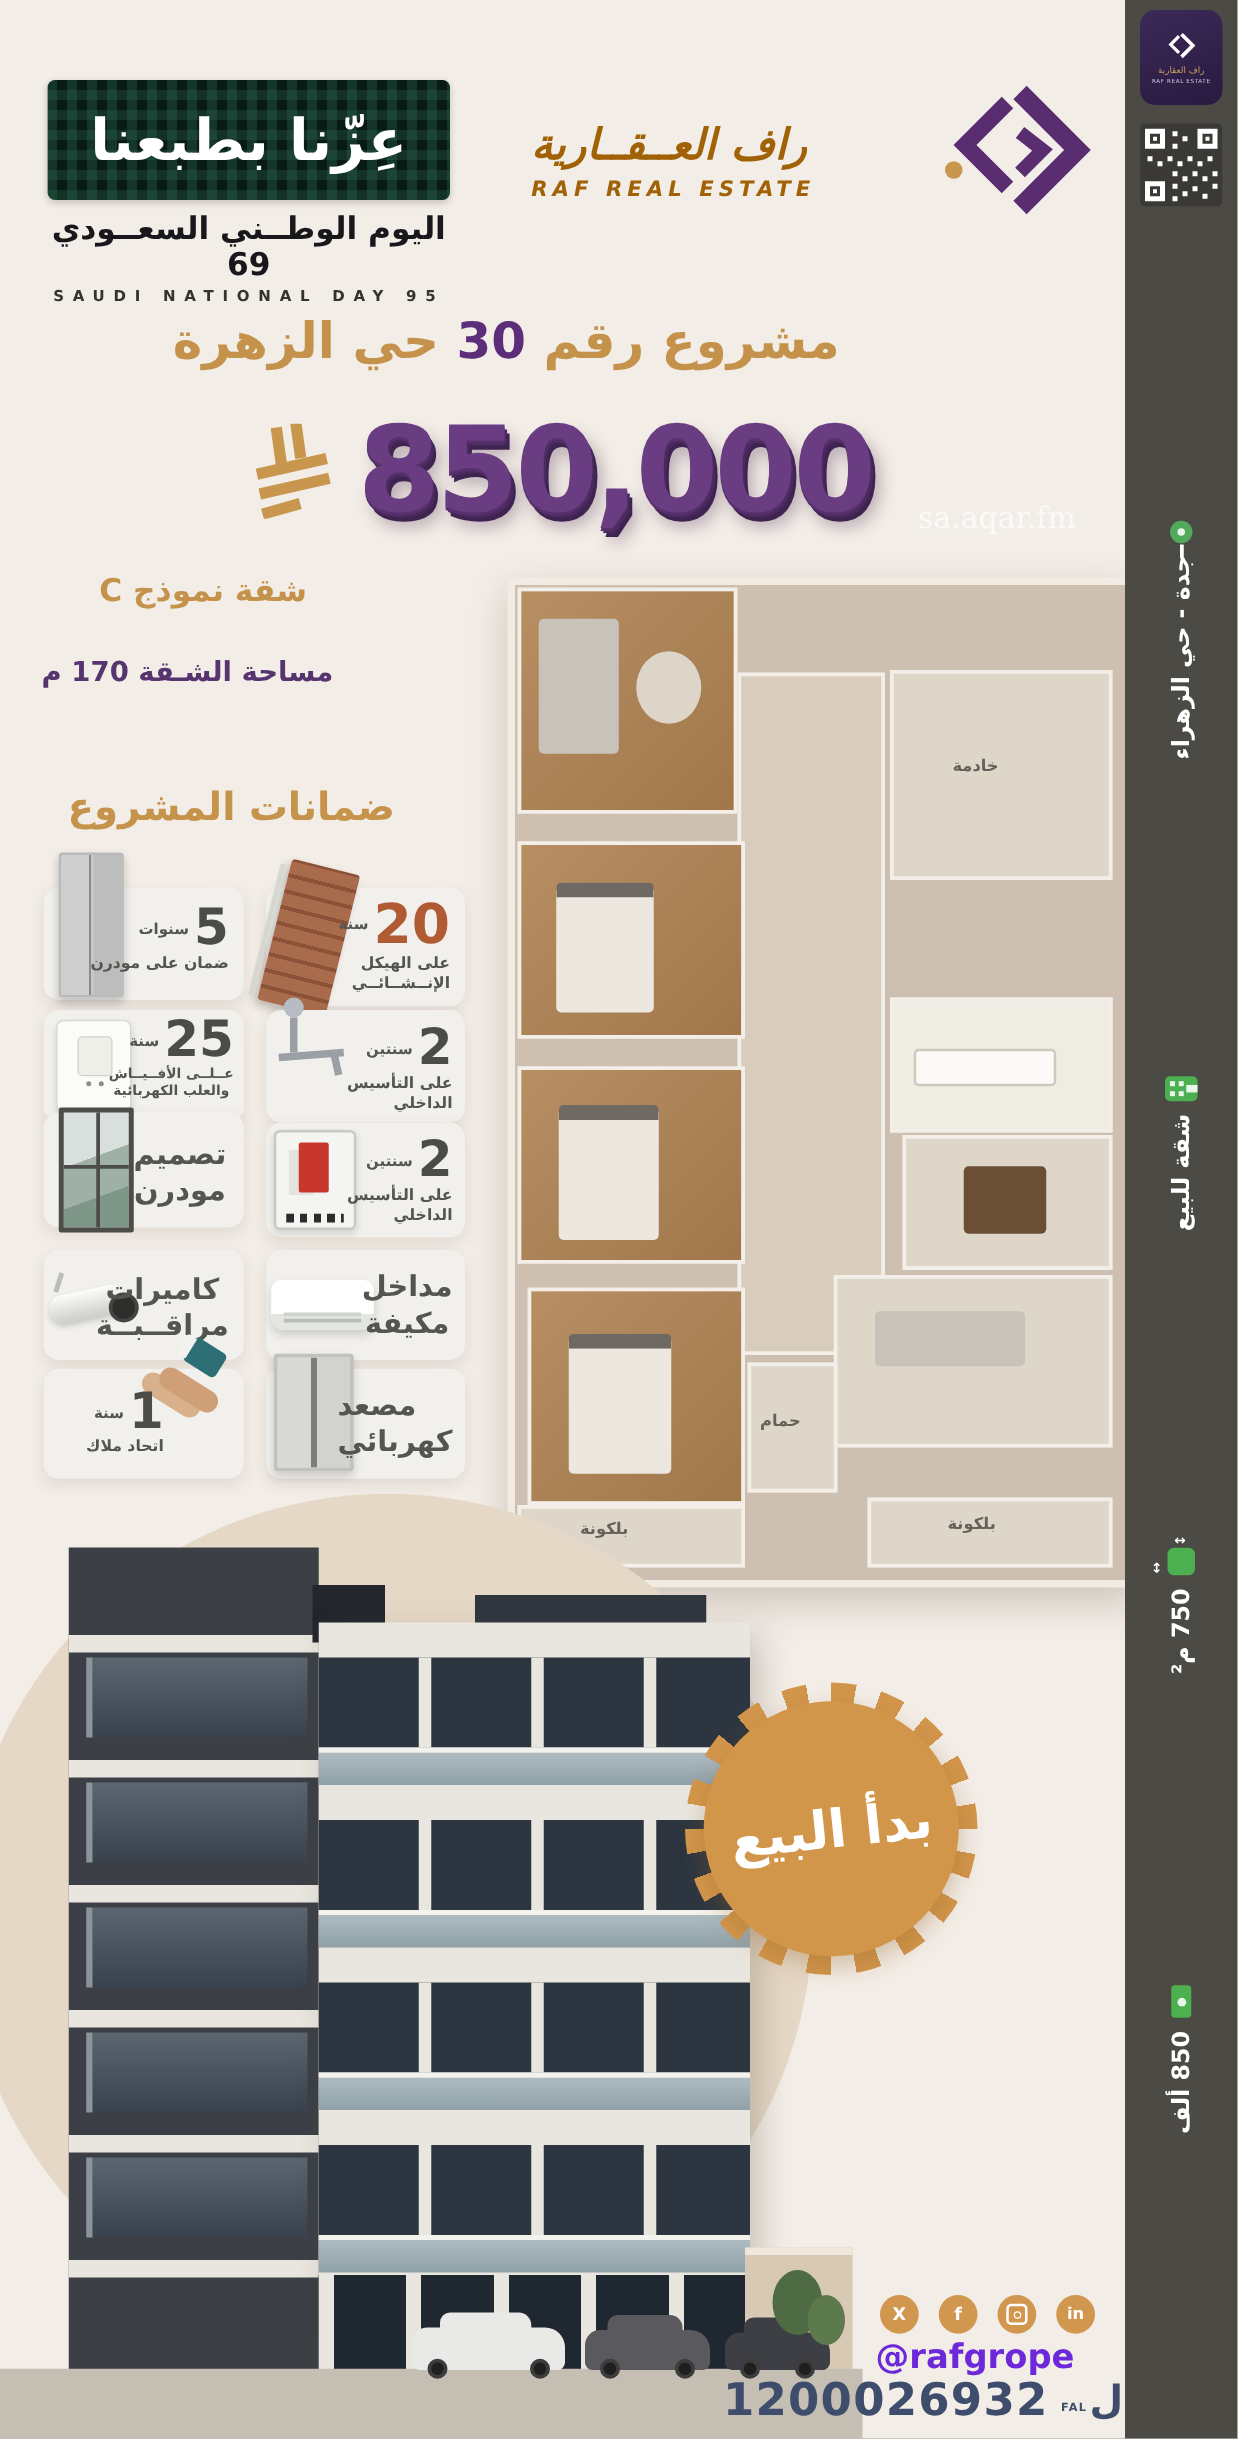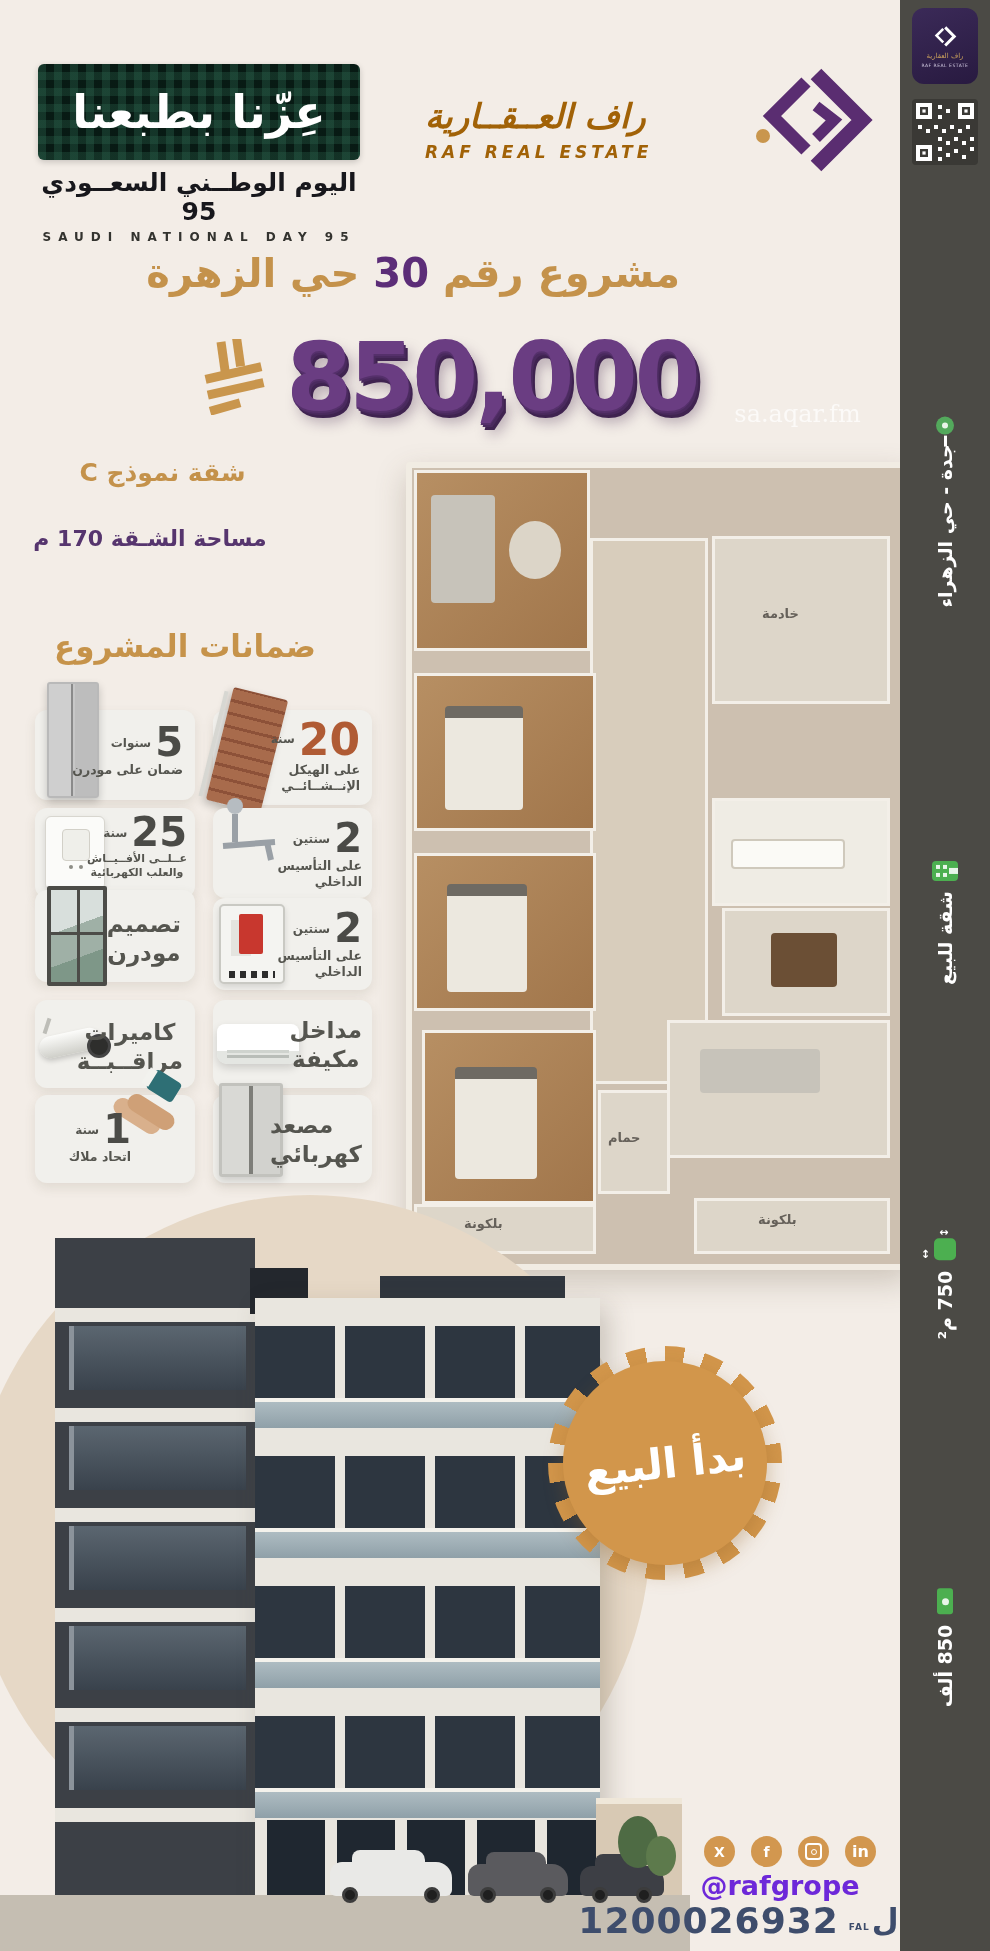--- a/index.html
+++ b/index.html
@@ -17,21 +17,21 @@
   .nd-box span{font-size:46px;font-weight:bold;color:#fff;direction:rtl;}
   .nd-ar{margin-top:8px;font-size:25px;font-weight:bold;color:#17171c;direction:rtl;}
   .nd-en{margin-top:4px;font-size:12px;letter-spacing:7px;color:#33332f;font-weight:bold;}
 
   
   .brand-text{position:absolute;left:425px;top:96px;width:320px;text-align:left;color:#a16207;font-style:italic;}
   .brand-ar{font-size:34px;font-weight:bold;direction:rtl;letter-spacing:1px;}
   .brand-en{font-size:17px;font-weight:bold;letter-spacing:4px;margin-top:6px;}
 
   
-  .proj-title{position:absolute;left:130px;top:250px;width:550px;direction:rtl;
+  .proj-title{position:absolute;left:130px;top:250px;width:550px;text-align:center;direction:rtl;
     font-size:40px;font-weight:bold;color:#c4924b;}
   .proj-title .num{color:#5c2d78;}
   .price-row{position:absolute;left:185px;top:322px;width:530px;display:flex;direction:ltr;
     align-items:center;justify-content:center;gap:20px;}
   .price-num{font-size:95px;font-weight:bold;color:#6a3d82;letter-spacing:-3px;
     text-shadow:0 2px 0 #55306b,2px 4px 0 #4a2a5e,4px 7px 0 #3f2350,7px 11px 14px rgba(60,30,70,.35);}
 
   .model-line{position:absolute;left:55px;top:458px;width:215px;text-align:center;direction:rtl;
     font-size:25px;font-weight:bold;color:#c4924b;}
   .area-line{position:absolute;left:30px;top:526px;width:240px;text-align:center;direction:rtl;
@@ -182,21 +182,21 @@
 </style>
 </head>
 <body>
 
 <div class="canvas">
 
   <div class="nd">
     <div class="nd-box">
       <span>عِزّنا بطبعنا</span>
     </div>
-    <div class="nd-ar">اليوم الوطــني السعــودي 95</div>
+    <div class="nd-ar">اليوم الوطــني السعــودي 69</div>
     <div class="nd-en">SAUDI NATIONAL DAY 95</div>
   </div>
 
   <div class="brand-text">
     <div class="brand-ar">راف العــقــارية</div>
     <div class="brand-en">RAF REAL ESTATE</div>
   </div>
   <svg class="abs" style="left:756px;top:62px;" width="118" height="122" viewBox="0 0 118 122">
     <path d="M60 12 L106 58 L60 104" fill="none" stroke="#5a2d71" stroke-width="15"></path>
     <path d="M50 20 L16 54 L50 88" fill="none" stroke="#5a2d71" stroke-width="13"></path>
@@ -451,21 +451,21 @@
   <div class="socials">
     <div class="soc">
         <span>X</span>
       </div>
     <div class="soc">
         <span>f</span>
       </div>
     <div class="soc">
         <span class="ig-glyph"></span>
       </div>
-    <div class="soc" style="font-size:16px;">
+    <div class="soc" style="font-size:13px;">
         <span>in</span>
       </div>
   </div>
   <div class="handle">@rafgrope</div>
   <div class="phone-row">
     <div class="phone">1200026932</div>
     <div class="fal">
       <span class="fal-en">FAL</span>
       <span class="fal-ar">فــال</span>
     </div>

